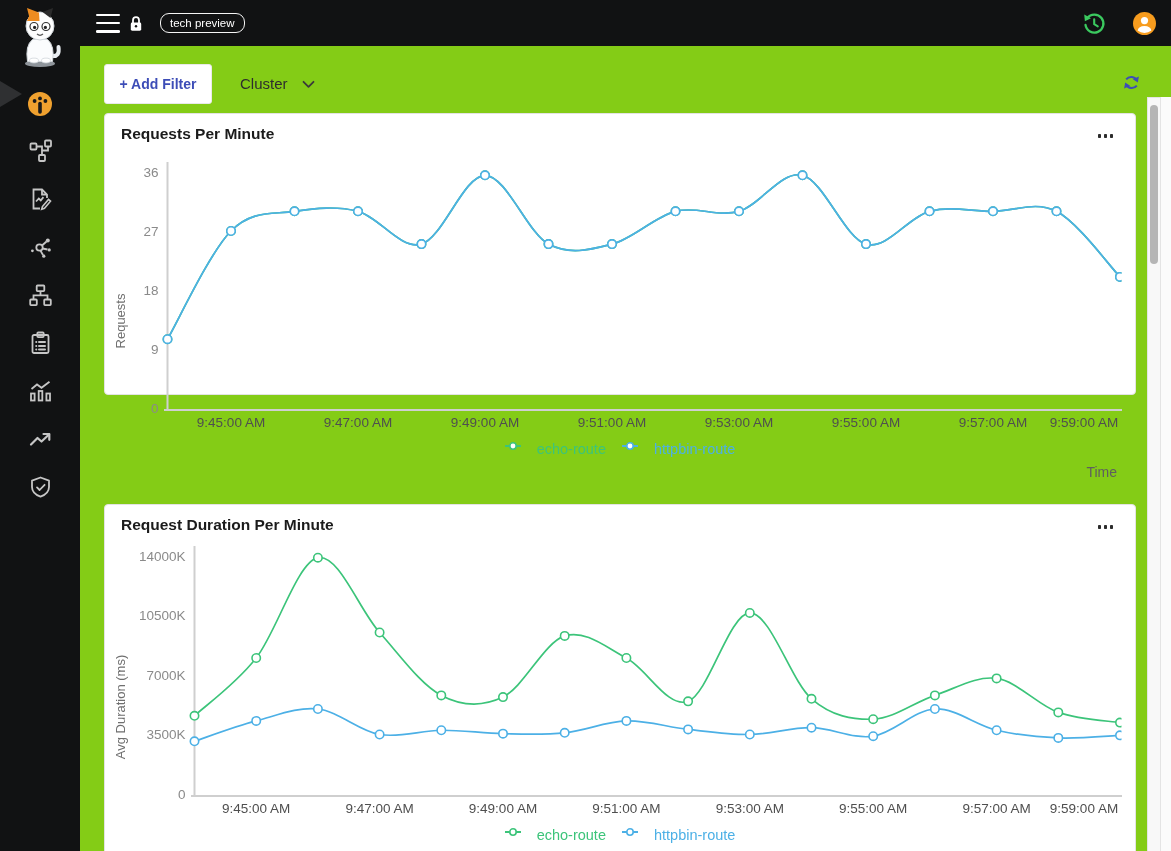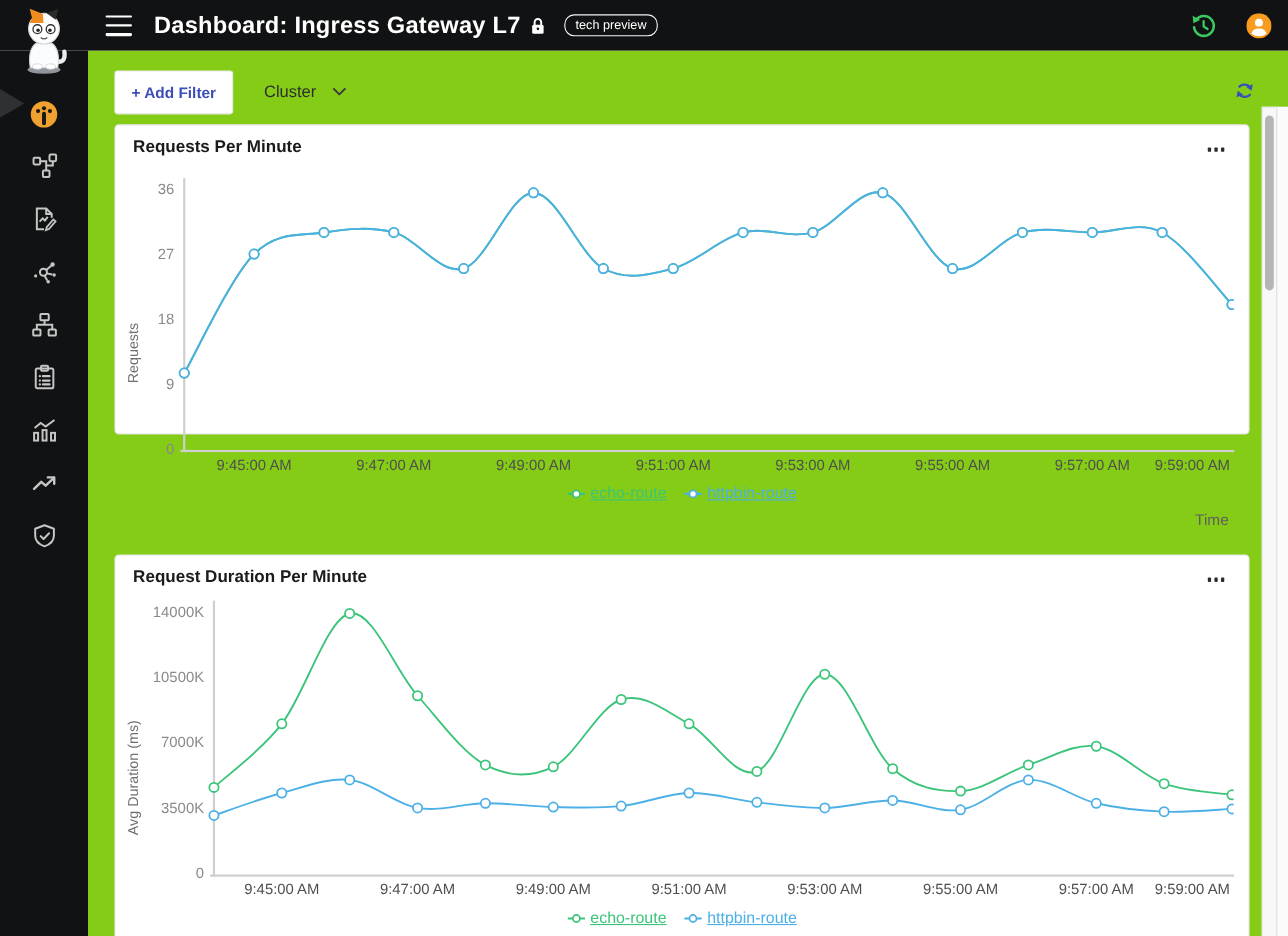--- a/index.html
+++ b/index.html
@@ -47,33 +47,32 @@
   .ellipsis-btn { position:absolute; right:22px; top:16px; height:12px; background:none; border:none; cursor:pointer; display:flex; align-items:center; gap:2.6px; }
   .ellipsis-btn i { width:3.2px; height:3.2px; background:#2c2c2c; border-radius:0.8px; }
   svg.chart { position:absolute; left:0; }
   .chart-0 { top:40px; }
   .chart-1 { top:36px; }
   svg text { font-family:"Liberation Sans", sans-serif; }
 
   .legend { position:absolute; left:0; width:100%; display:flex; justify-content:center; gap:16px; }
   .legend-0 { top:327px; }
   .legend-1 { top:322px; }
-  .legend-item { display:flex; align-items:center; gap:5px; font-size:14.5px; cursor:pointer; background:none; border:none;text-decoration:underline; }
+  .legend-item { display:flex; gap:16px; font-size:14.5px; cursor:pointer; background:none; border:none; }
 </style>
 </head>
 <body>
 
 <header class="app-header">
   <div class="logo-box"></div>
   <button class="hamburger">
       <span></span>
       <span></span>
       <span></span>
     </button>
-  <h1 class="app-title">Dashboard: Ingress Gateway L7</h1>
   <span class="lock-wrap">
     <svg width="14" height="17" viewBox="0 0 14 17">
       <path d="M4 8 V5.2 a3 3 0 0 1 6 0 V8" fill="none" stroke="#fff" stroke-width="1.8"></path>
       <rect x="1.8" y="7.5" width="10.4" height="8.2" rx="1.4" fill="#fff"></rect>
       <circle cx="7" cy="11.2" r="1.2" fill="#111213"></circle>
     </svg>
   </span>
   <span class="badge">tech preview</span>
   <div class="header-right">
     <button class="icon-btn">

